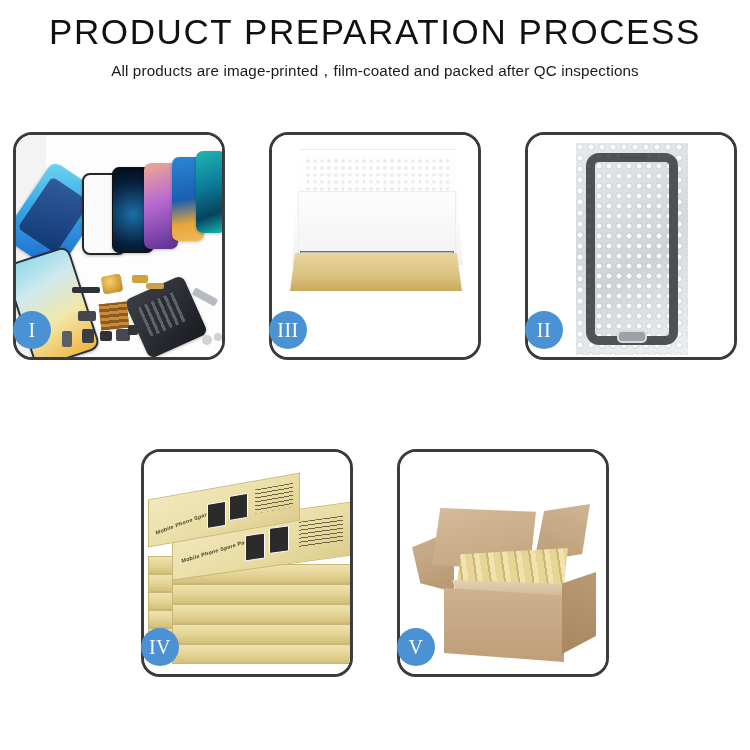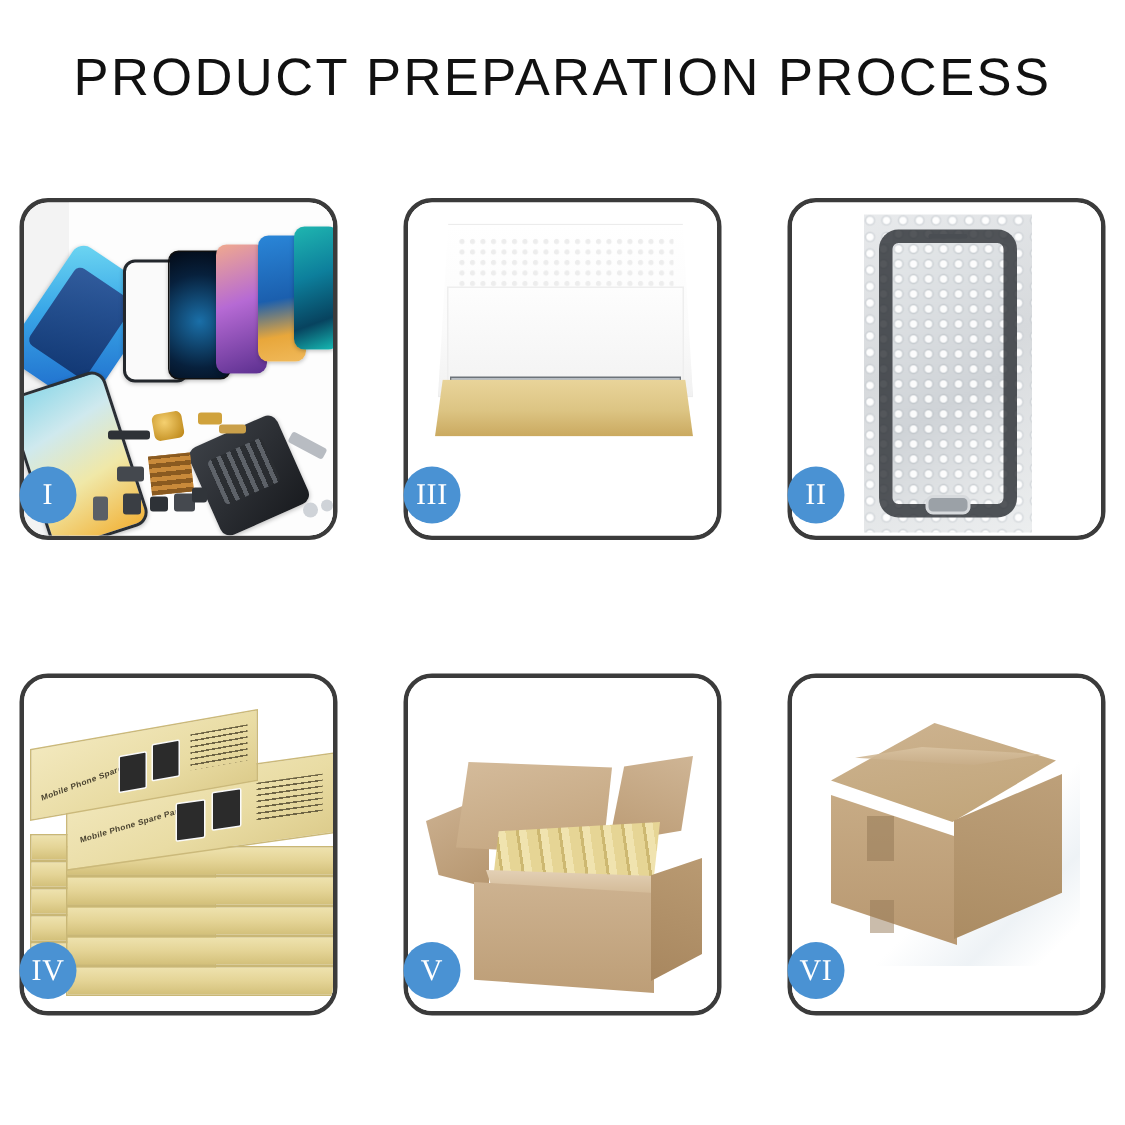--- a/index.html
+++ b/index.html
@@ -17,21 +17,21 @@
   .page {
     width: 750px;
     height: 750px;
     position: relative;
     background: #ffffff;
   }
 
   
   .header {
     text-align: center;
-    padding-top: 34px;
+    padding-top: 14px;
   }
   .title {
     font-family: "Liberation Sans", sans-serif;
     font-size: 35px;
     letter-spacing: 1.6px;
     color: #111111;
     font-weight: 400;
     line-height: 1.05;
     white-space: nowrap;
   }
@@ -350,20 +350,21 @@
     background: linear-gradient(135deg, rgba(255,255,255,0) 60%, rgba(224,232,238,.55) 78%, rgba(255,255,255,0) 92%);
   }
 </style>
 </head>
 <body>
 
 <div class="page">
 
   <div class="header">
     <div class="title">PRODUCT PREPARATION PROCESS</div>
+    <div class="subtitle">All products are image-printed，film-coated and packed after QC inspections</div>
   </div>
 
   <div class="grid">
 
     <div class="row">
 
       <div class="panel">
         <div class="panel-inner p1">
           <div class="wht"></div>
           <div class="phone ph-protector"></div>
@@ -454,28 +455,16 @@
           <div class="v-flap-back"></div>
           <div class="v-flap-right"></div>
           <div class="v-contents"></div>
           <div class="v-flap-front"></div>
           <div class="v-body"></div>
           <div class="v-body-right"></div>
         </div>
         <div class="badge">V</div>
       </div>
 
-      <div class="panel">
-        <div class="panel-inner p6">
-          <div class="vi-wrap"></div>
-          <div class="vi-top"></div>
-          <div class="vi-tape"></div>
-          <div class="vi-front"></div>
-          <div class="vi-side"></div>
-          <div class="vi-seam"></div>
-          <div class="vi-seam2"></div>
-        </div>
-        <div class="badge">VI</div>
-      </div>
 
     </div>
   </div>
 </div>
 
 </body></html>

